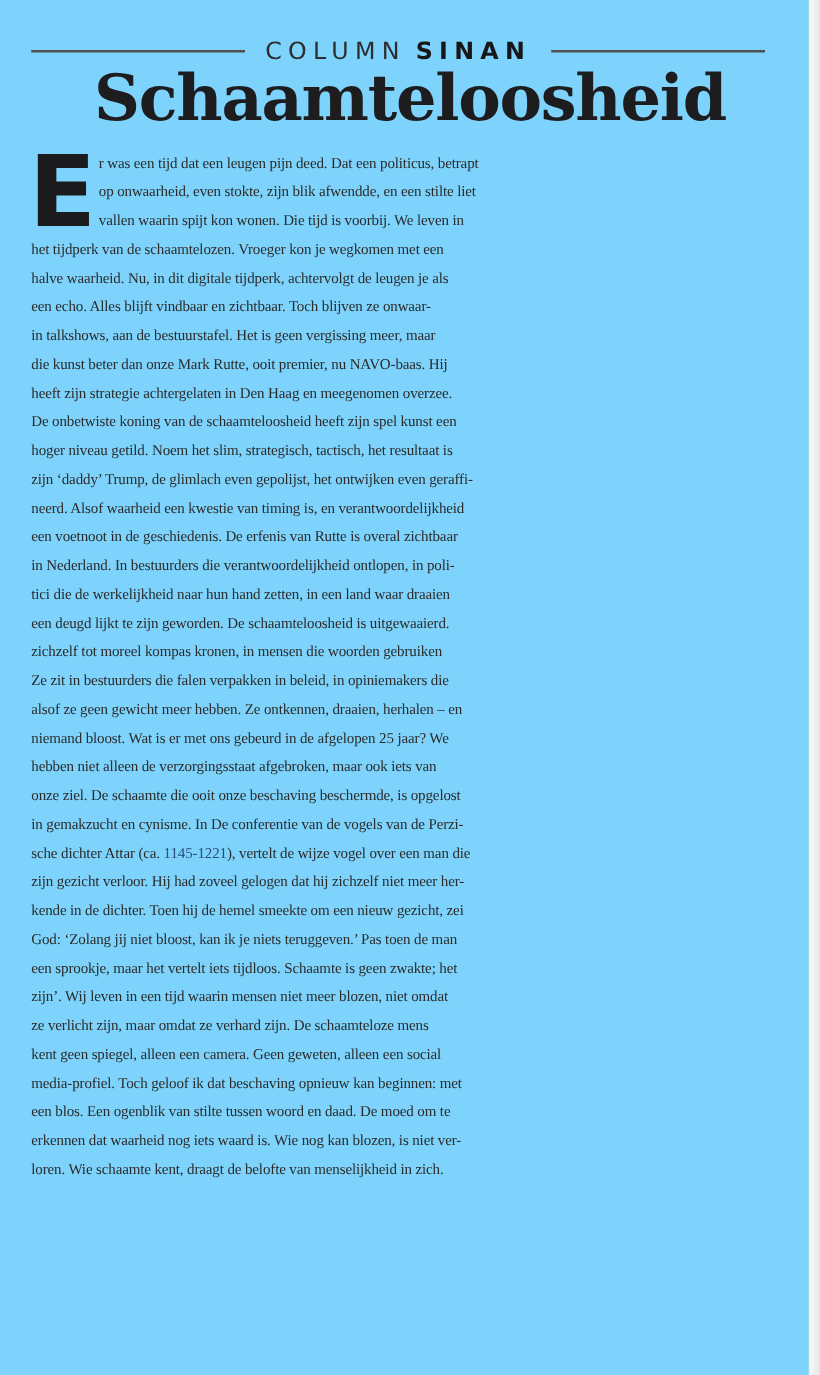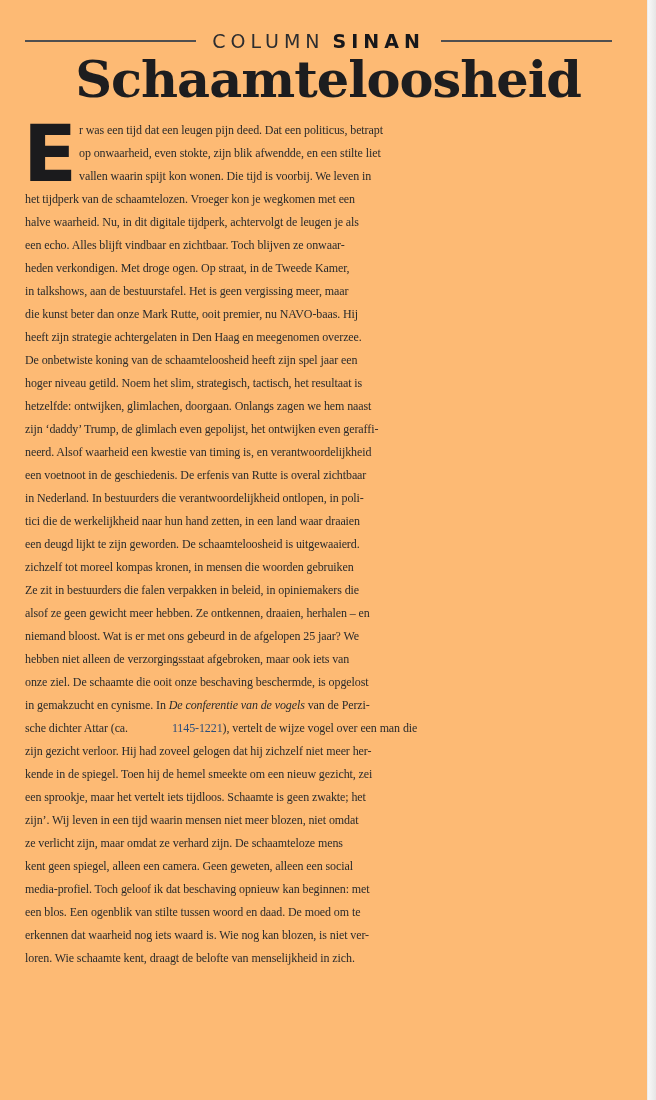--- a/index.html
+++ b/index.html
@@ -1,21 +1,21 @@
 <!DOCTYPE html>
 <html><head>
 <meta charset="utf-8">
 <style>
   * { margin: 0; padding: 0; box-sizing: border-box; }
   html, body { background: #ffffff; }
   .page {
     position: relative;
     width: 656px;
     height: 1100px;
-    background: #fdba74;
+    background: #7dd3fc;
     overflow: hidden;
     font-family: "Liberation Serif", serif;
   }
   .edge-strip {
     position: absolute;
     top: 0; right: 0; bottom: 0;
     width: 9px;
     background: linear-gradient(to right, #f8f8f8, #e6e6e6);
     border-left: 1px solid #ededed;
   }
@@ -75,22 +75,22 @@
     line-height: 1;
     color: #1b1b1d;
   }
   .bline {
     font-size: 12px;
     line-height: 23px;
     letter-spacing: -0.1px;
     white-space: pre;
     color: #2b2b2b;
   }
-  .bline .italic { font-style: italic; }
-  .bline .accent { color: #2a4d7b; margin-left: 41px; }
+  .bline .italic { }
+  .bline .accent { color: #2a4d7b; }
 </style>
 </head>
 <body>
 
 <div class="page">
 
   <div class="kicker-row">
     <div class="kicker-rule"></div>
     <div class="kicker-text"><span class="kicker-light">COLUMN</span><span class="kicker-bold">SINAN</span></div>
     <div class="kicker-rule"></div>
@@ -102,43 +102,42 @@
     <div class="drop-cap">
       <span>E</span>
     </div>
     <div id="body-lines">
         <div class="bline"><span>r was een tijd dat een leugen pijn deed. Dat een politicus, betrapt</span></div>
         <div class="bline"><span>op onwaarheid, even stokte, zijn blik afwendde, en een stilte liet</span></div>
         <div class="bline"><span>vallen waarin spijt kon wonen. Die tijd is voorbij. We leven in</span></div>
         <div class="bline"><span>het tijdperk van de schaamtelozen. Vroeger kon je wegkomen met een</span></div>
         <div class="bline"><span>halve waarheid. Nu, in dit digitale tijdperk, achtervolgt de leugen je als</span></div>
         <div class="bline"><span>een echo. Alles blijft vindbaar en zichtbaar. Toch blijven ze onwaar-</span></div>
-        <div class="bline"><span>heden verkondigen. Met droge ogen. Op straat, in de Tweede Kamer,</span></div>
         <div class="bline"><span>in talkshows, aan de bestuurstafel. Het is geen vergissing meer, maar</span></div>
         <div class="bline"><span>die kunst beter dan onze Mark Rutte, ooit premier, nu NAVO-baas. Hij</span></div>
         <div class="bline"><span>heeft zijn strategie achtergelaten in Den Haag en meegenomen overzee.</span></div>
-        <div class="bline"><span>De onbetwiste koning van de schaamteloosheid heeft zijn spel jaar een</span></div>
+        <div class="bline"><span>De onbetwiste koning van de schaamteloosheid heeft zijn spel kunst een</span></div>
         <div class="bline"><span>hoger niveau getild. Noem het slim, strategisch, tactisch, het resultaat is</span></div>
-        <div class="bline"><span>hetzelfde: ontwijken, glimlachen, doorgaan. Onlangs zagen we hem naast</span></div>
         <div class="bline"><span>zijn ‘daddy’ Trump, de glimlach even gepolijst, het ontwijken even geraffi-</span></div>
         <div class="bline"><span>neerd. Alsof waarheid een kwestie van timing is, en verantwoordelijkheid</span></div>
         <div class="bline"><span>een voetnoot in de geschiedenis. De erfenis van Rutte is overal zichtbaar</span></div>
         <div class="bline"><span>in Nederland. In bestuurders die verantwoordelijkheid ontlopen, in poli-</span></div>
         <div class="bline"><span>tici die de werkelijkheid naar hun hand zetten, in een land waar draaien</span></div>
         <div class="bline"><span>een deugd lijkt te zijn geworden. De schaamteloosheid is uitgewaaierd.</span></div>
         <div class="bline"><span>zichzelf tot moreel kompas kronen, in mensen die woorden gebruiken</span></div>
         <div class="bline"><span>Ze zit in bestuurders die falen verpakken in beleid, in opiniemakers die</span></div>
         <div class="bline"><span>alsof ze geen gewicht meer hebben. Ze ontkennen, draaien, herhalen – en</span></div>
         <div class="bline"><span>niemand bloost. Wat is er met ons gebeurd in de afgelopen 25 jaar? We</span></div>
         <div class="bline"><span>hebben niet alleen de verzorgingsstaat afgebroken, maar ook iets van</span></div>
         <div class="bline"><span>onze ziel. De schaamte die ooit onze beschaving beschermde, is opgelost</span></div>
         <div class="bline"><span>in gemakzucht en cynisme. In </span><span class="italic">De conferentie van de vogels</span><span> van de Perzi-</span></div>
         <div class="bline"><span>sche dichter Attar (ca. </span><span class="accent">1145-1221</span><span>), vertelt de wijze vogel over een man die</span></div>
         <div class="bline"><span>zijn gezicht verloor. Hij had zoveel gelogen dat hij zichzelf niet meer her-</span></div>
-        <div class="bline"><span>kende in de spiegel. Toen hij de hemel smeekte om een nieuw gezicht, zei</span></div>
+        <div class="bline"><span>kende in de dichter. Toen hij de hemel smeekte om een nieuw gezicht, zei</span></div>
+        <div class="bline"><span>God: ‘Zolang jij niet bloost, kan ik je niets teruggeven.’ Pas toen de man</span></div>
         <div class="bline"><span>een sprookje, maar het vertelt iets tijdloos. Schaamte is geen zwakte; het</span></div>
         <div class="bline"><span>zijn’. Wij leven in een tijd waarin mensen niet meer blozen, niet omdat</span></div>
         <div class="bline"><span>ze verlicht zijn, maar omdat ze verhard zijn. De schaamteloze mens</span></div>
         <div class="bline"><span>kent geen spiegel, alleen een camera. Geen geweten, alleen een social</span></div>
         <div class="bline"><span>media-profiel. Toch geloof ik dat beschaving opnieuw kan beginnen: met</span></div>
         <div class="bline"><span>een blos. Een ogenblik van stilte tussen woord en daad. De moed om te</span></div>
         <div class="bline"><span>erkennen dat waarheid nog iets waard is. Wie nog kan blozen, is niet ver-</span></div>
         <div class="bline"><span>loren. Wie schaamte kent, draagt de belofte van menselijkheid in zich.</span></div>
       </div>
   </div>

